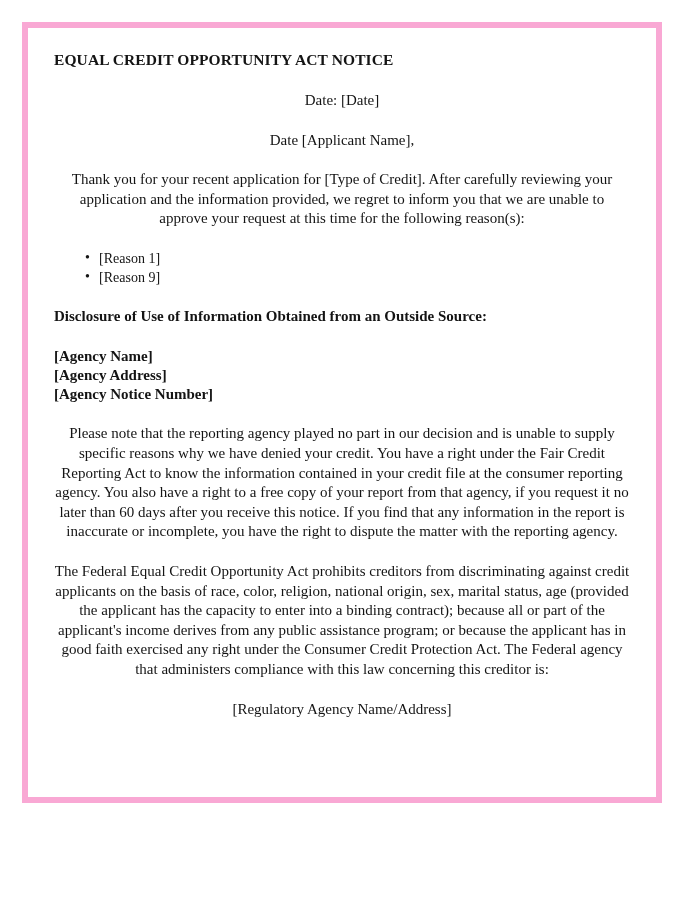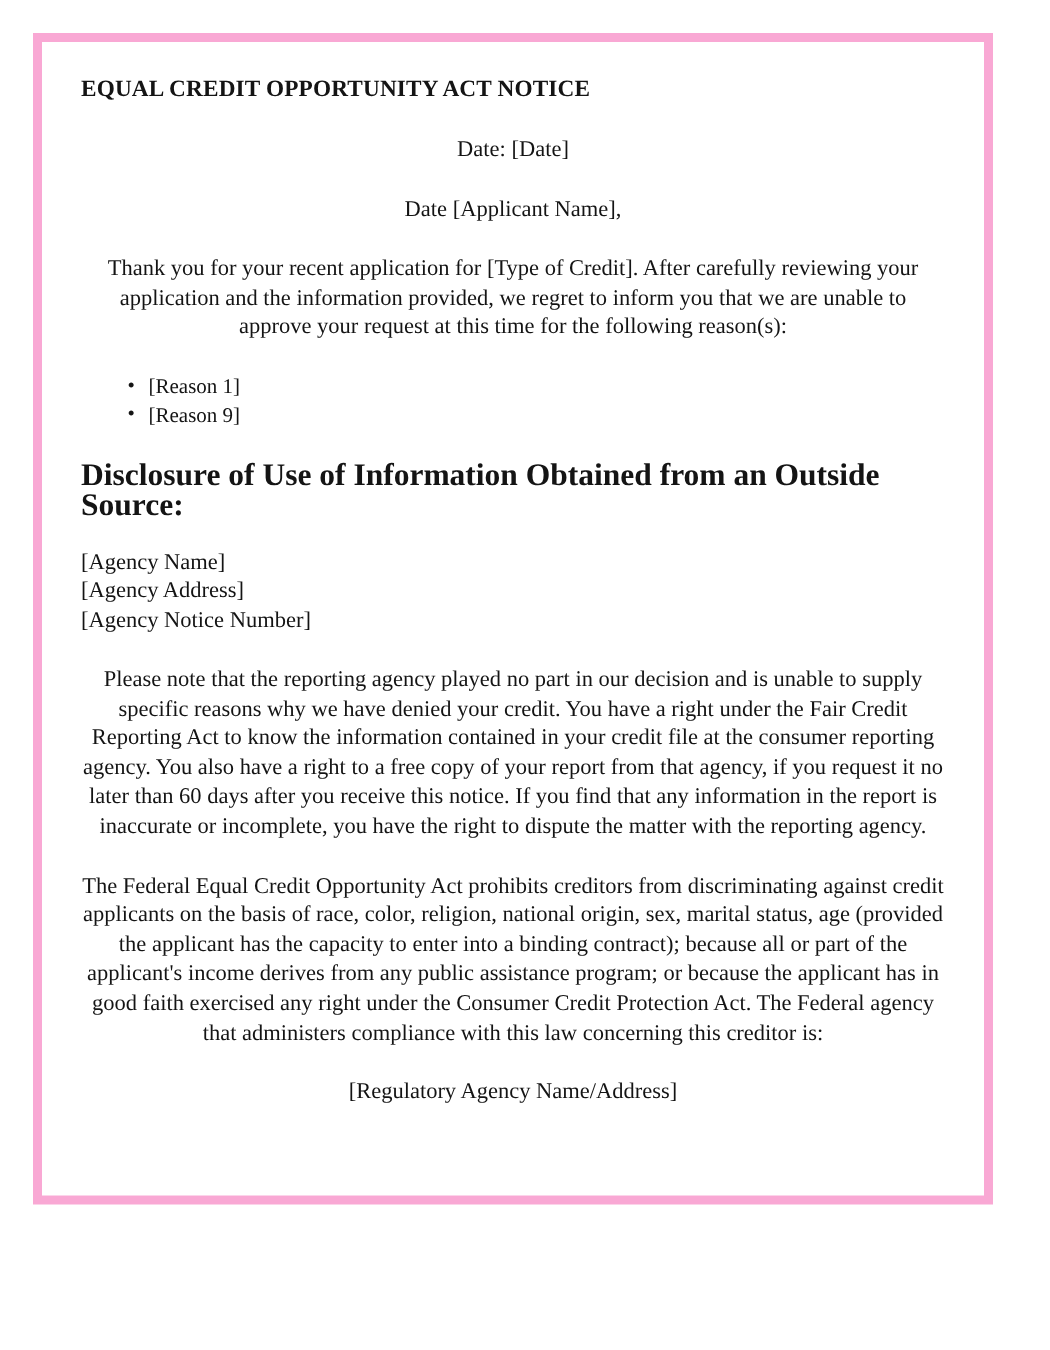--- a/index.html
+++ b/index.html
@@ -41,21 +41,21 @@
   }
 
   .para {
     font-size: 15px;
     line-height: 19.6px;
     margin: 0 0 20px 0;
     text-align: center;
   }
 
   .section-heading {
-    font-size: 21px;
+    font-size: 15px;
     font-weight: bold;
     line-height: 19.6px;
     margin: 0 0 20px 0;
   }
 
   .reason-list {
     list-style: none;
     margin: 0 0 20px 0;
     padding: 0;
   }
@@ -72,20 +72,21 @@
     top: -1px;
     font-size: 14px;
   }
 
   .addr-block {
     margin: 0 0 20px 0;
   }
   .addr-block .addr-line {
     font-size: 15px;
     line-height: 19.3px;
+    font-weight: bold;
   }
 </style>
 </head>
 <body>
 
 <div class="page-sheet">
   <div class="page-inner">
 
     <h1 class="doc-title">EQUAL CREDIT OPPORTUNITY ACT NOTICE</h1>
 

